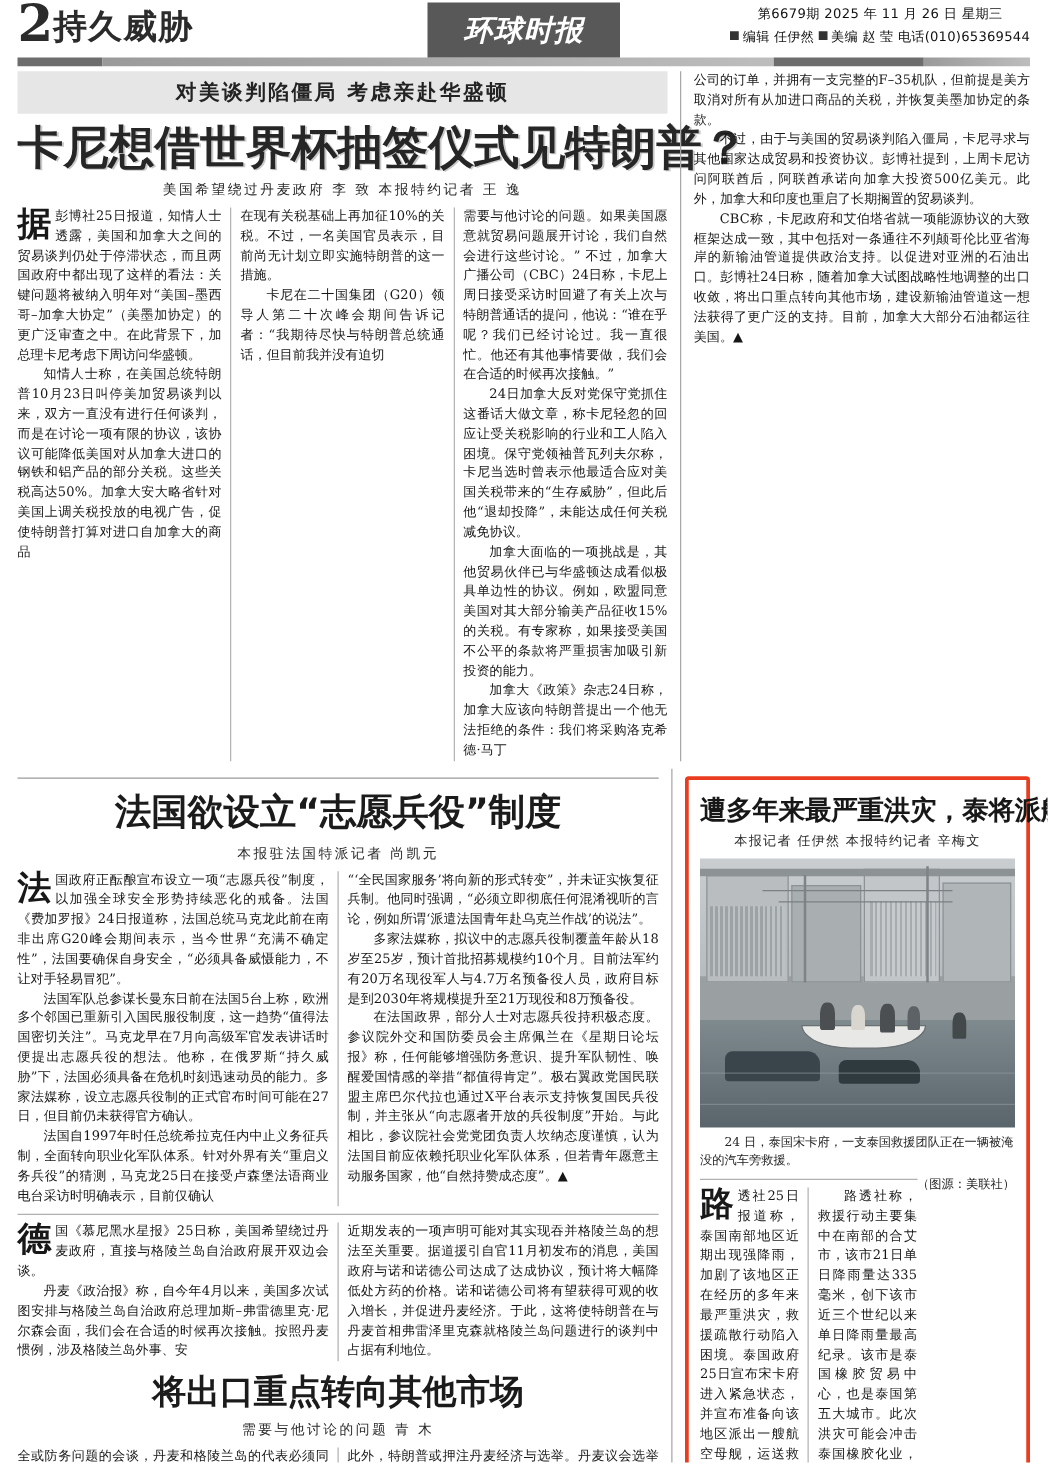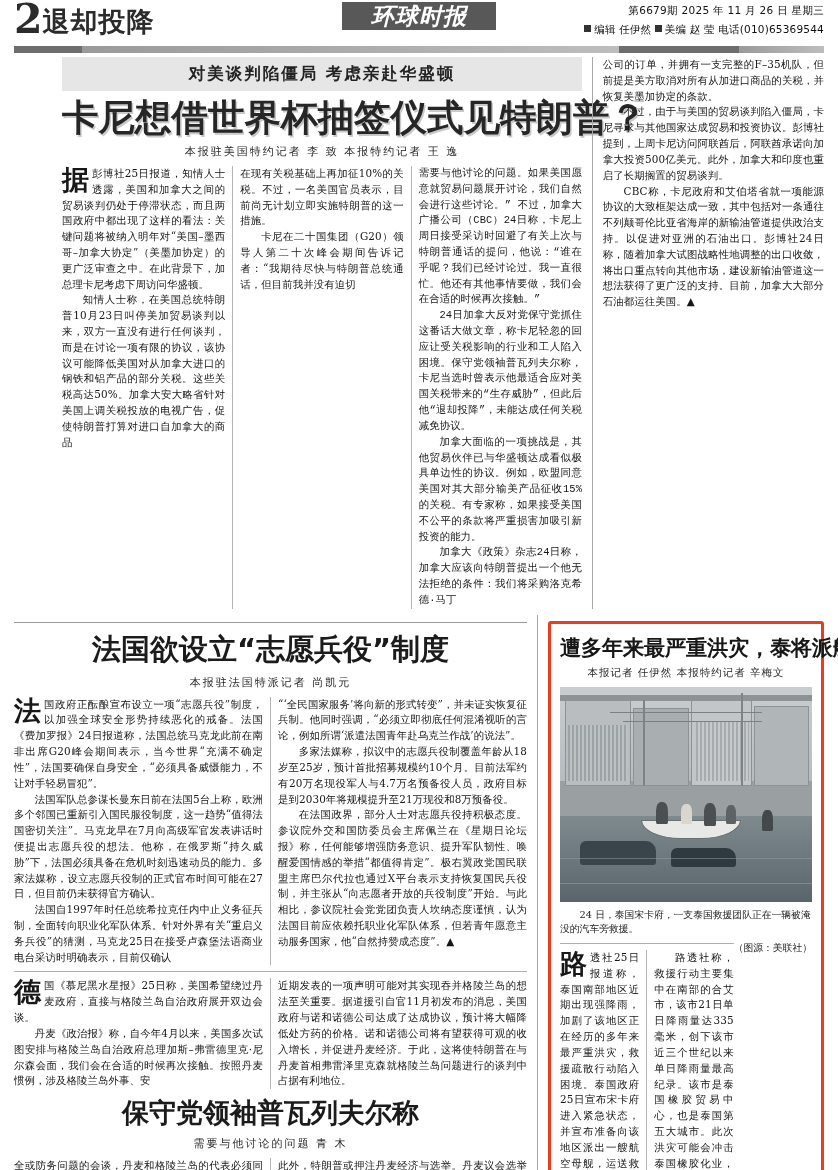--- a/index.html
+++ b/index.html
@@ -30,34 +30,34 @@
     font-size: 41px; font-weight: bold; line-height: 0.85;
     color: #2b2b2b; letter-spacing: -2px;
   }
   .section-title {
     font-family: "DejaVu Serif", "Liberation Serif", serif;
     font-size: 27px; font-weight: bold; line-height: 1;
     color: #2b2b2b; letter-spacing: 1px; padding-bottom: 2px;
   }
   .logo-box {
     background: #585858;
-    width: 154px; height: 28px;
+    width: 154px; height: 44px;
     display: flex; align-items: center; justify-content: center;
     position: absolute; left: 50%; transform: translateX(-50%); top: 2px;
   }
   .logo-text {
     color: #fff; font-family: "DejaVu Serif", "Liberation Serif", serif;
     font-size: 23px; font-weight: bold; font-style: italic;
     letter-spacing: 1px;
   }
   .mast-right {
     text-align: right; padding-top: 4px;
     font-family: "DejaVu Sans", "Liberation Sans", sans-serif;
   }
-  .mast-right .line1 { font-size: 10.5px; letter-spacing: .3px; margin-bottom: 5px; color:#111; }
+  .mast-right .line1 { font-size: 10.5px; letter-spacing: .3px; margin-bottom: 5px; color:#111;text-align:center; }
   .mast-right .line2 { font-size: 10.5px; letter-spacing: .2px; color:#111; }
   .sq { display:inline-block; width:7px; height:7px; background:#333; margin-right:3px; vertical-align:1px;}
 
   .mast-rule {
     height: 7px; background: linear-gradient(to right,#9a9a9a,#bdbdbd);
     margin: 0 0 0 0;
   }
   .mast-rule-dark { height:7px; background:#6d6d6d; }
   .body-col {
     font-family: "DejaVu Serif", "Liberation Serif", serif;
@@ -72,21 +72,21 @@
     font-family: "DejaVu Serif", "Liberation Serif", serif;
     font-size: 11px; color: #2a2a2a; letter-spacing: 2px;
     margin: 5px 0 7px;
   }
 
   .hr-thin { border: 0; border-top: 1px solid #9b9b9b; margin: 7px 0; }
   .hr-thin2 { border: 0; border-top: 1px solid #b0b0b0; margin: 6px 0; }
 
   
   .top-area { display: flex; gap: 10px; margin-top: 4px; }
-  .top-left { width: 520px; margin-left: 48px; }
+  .top-left { width: 520px; }
   .top-right { width: 276px; }
   .vrule { width:1px; background:#a8a8a8; align-self: stretch; }
 
   .kicker {
     background: #e6e6e6;
     text-align: center;
     font-family: "DejaVu Serif", "Liberation Serif", serif;
     font-size: 16.5px; font-weight: bold;
     letter-spacing: 2px; color: #232323;
     padding: 6px 0 6px;
@@ -99,21 +99,21 @@
     text-align: center;
     color: #262626;
     line-height: 1.12;
     margin: 7px 0 4px;
     text-shadow: 1.5px 1.5px 0 #c9c9c9;
     white-space: nowrap;
   }
   .cols3 { display:flex; }
   .cols3 > .c { flex:1; padding: 0 7px; }
   .cols3 > .c:first-child { padding-left:0; }
-  .cols3 > .c:last-child { padding-right:0;font-family:Liberation Mono, monospace; }
+  .cols3 > .c:last-child { padding-right:0; }
   .colsep { width:1px; background:#b4b4b4; }
 
   .dropcap {
     float: left;
     font-family: "DejaVu Serif", "Liberation Serif", serif;
     font-weight: bold;
     font-size: 27px;
     line-height: 0.95;
     margin: 1px 3px 0 0;
     color: #181818;
@@ -198,21 +198,21 @@
   .ph-wire  { position:absolute; height:1px; background:#7b8083; }
 </style>
 </head>
 <body>
 
 <div class="page">
 
   <div class="masthead">
     <div class="mast-left">
       <div class="page-num">2</div>
-      <div class="section-title">退却投降</div>
+      <div class="section-title">持久威胁</div>
     </div>
 
     <div class="logo-box">
       <div class="logo-text">环球时报</div>
     </div>
 
     <div class="mast-right">
       <div class="line1">第6679期   2025 年 11 月 26 日   星期三</div>
       <div class="line2">
         <span class="sq"></span><span>编辑</span>
@@ -229,21 +229,21 @@
     <div class="mast-rule" style="flex:1"></div>
     <div class="mast-rule-dark" style="width:120px"></div>
     <div class="mast-rule" style="width:85px"></div>
   </div>
 
   <div class="top-area">
 
     <div class="top-left">
       <div class="kicker">对美谈判陷僵局    考虑亲赴华盛顿</div>
       <div class="headline-main">卡尼想借世界杯抽签仪式见特朗普？</div>
-      <div class="byline">本报驻美国特约记者  李  致   本报特约记者  王  逸</div>
+      <div class="byline">美国希望绕过丹麦政府  李  致   本报特约记者  王  逸</div>
 
       <div class="cols3">
         <div class="c body-col">
           <p class="noind"><span class="dropcap">据</span><span>彭博社25日报道，知情人士透露，美国和加拿大之间的贸易谈判仍处于停滞状态，而且两国政府中都出现了这样的看法：关键问题将被纳入明年对“美国–墨西哥–加拿大协定”（美墨加协定）的更广泛审查之中。在此背景下，加总理卡尼考虑下周访问华盛顿。</span></p>
           <p>知情人士称，在美国总统特朗普10月23日叫停美加贸易谈判以来，双方一直没有进行任何谈判，而是在讨论一项有限的协议，该协议可能降低美国对从加拿大进口的钢铁和铝产品的部分关税。这些关税高达50%。加拿大安大略省针对美国上调关税投放的电视广告，促使特朗普打算对进口自加拿大的商品</p>
         </div>
         <div class="colsep"></div>
         <div class="c body-col">
           <p class="noind">在现有关税基础上再加征10%的关税。不过，一名美国官员表示，目前尚无计划立即实施特朗普的这一措施。</p>
           <p>卡尼在二十国集团（G20）领导人第二十次峰会期间告诉记者：“我期待尽快与特朗普总统通话，但目前我并没有迫切</p>
@@ -296,21 +296,21 @@
           <p class="noind"><span class="dropcap">德</span><span>国《慕尼黑水星报》25日称，美国希望绕过丹麦政府，直接与格陵兰岛自治政府展开双边会谈。</span></p>
           <p>丹麦《政治报》称，自今年4月以来，美国多次试图安排与格陵兰岛自治政府总理加斯–弗雷德里克·尼尔森会面，我们会在合适的时候再次接触。按照丹麦惯例，涉及格陵兰岛外事、安</p>
         </div>
         <div class="colsep"></div>
         <div class="c body-col">
           <p class="noind">近期发表的一项声明可能对其实现吞并格陵兰岛的想法至关重要。据道援引自官11月初发布的消息，美国政府与诺和诺德公司达成了达成协议，预计将大幅降低处方药的价格。诺和诺德公司将有望获得可观的收入增长，并促进丹麦经济。于此，这将使特朗普在与丹麦首相弗雷泽里克森就格陵兰岛问题进行的谈判中占据有利地位。</p>
         </div>
       </div>
 
       <div>
-        <div class="headline-3">保守党领袖普瓦列夫尔称</div>
+        <div class="headline-3">将出口重点转向其他市场</div>
         <div class="byline">需要与他讨论的问题  青  木</div>
         <div class="cols2">
           <div class="c body-col">
             <p class="noind">全或防务问题的会谈，丹麦和格陵兰岛的代表必须同时出席。报道还称，格陵兰岛自治政府已拒绝美国提出的双边会谈请求。白宫并未就《政治报》关于美方可能与格陵兰岛代表直接联系的内容作出回应，但强调了格陵兰岛对美国的战略重要性。</p>
 
           </div>
           <div class="colsep"></div>
           <div class="c body-col">
             <p class="noind">此外，特朗普或押注丹麦经济与选举。丹麦议会选举将在不到一年的时间内举行。弗雷泽里克森所属的社会民主党在最近的地方选举中失利。民调预测，在2026年的选举中，该党的支持率还会进一步下滑。报道称，“不难想象，特朗普会带着一项交易与这位处境艰难的首相接触”，这种情况也可能对特朗普有利。▲</p>
             <p></p>

